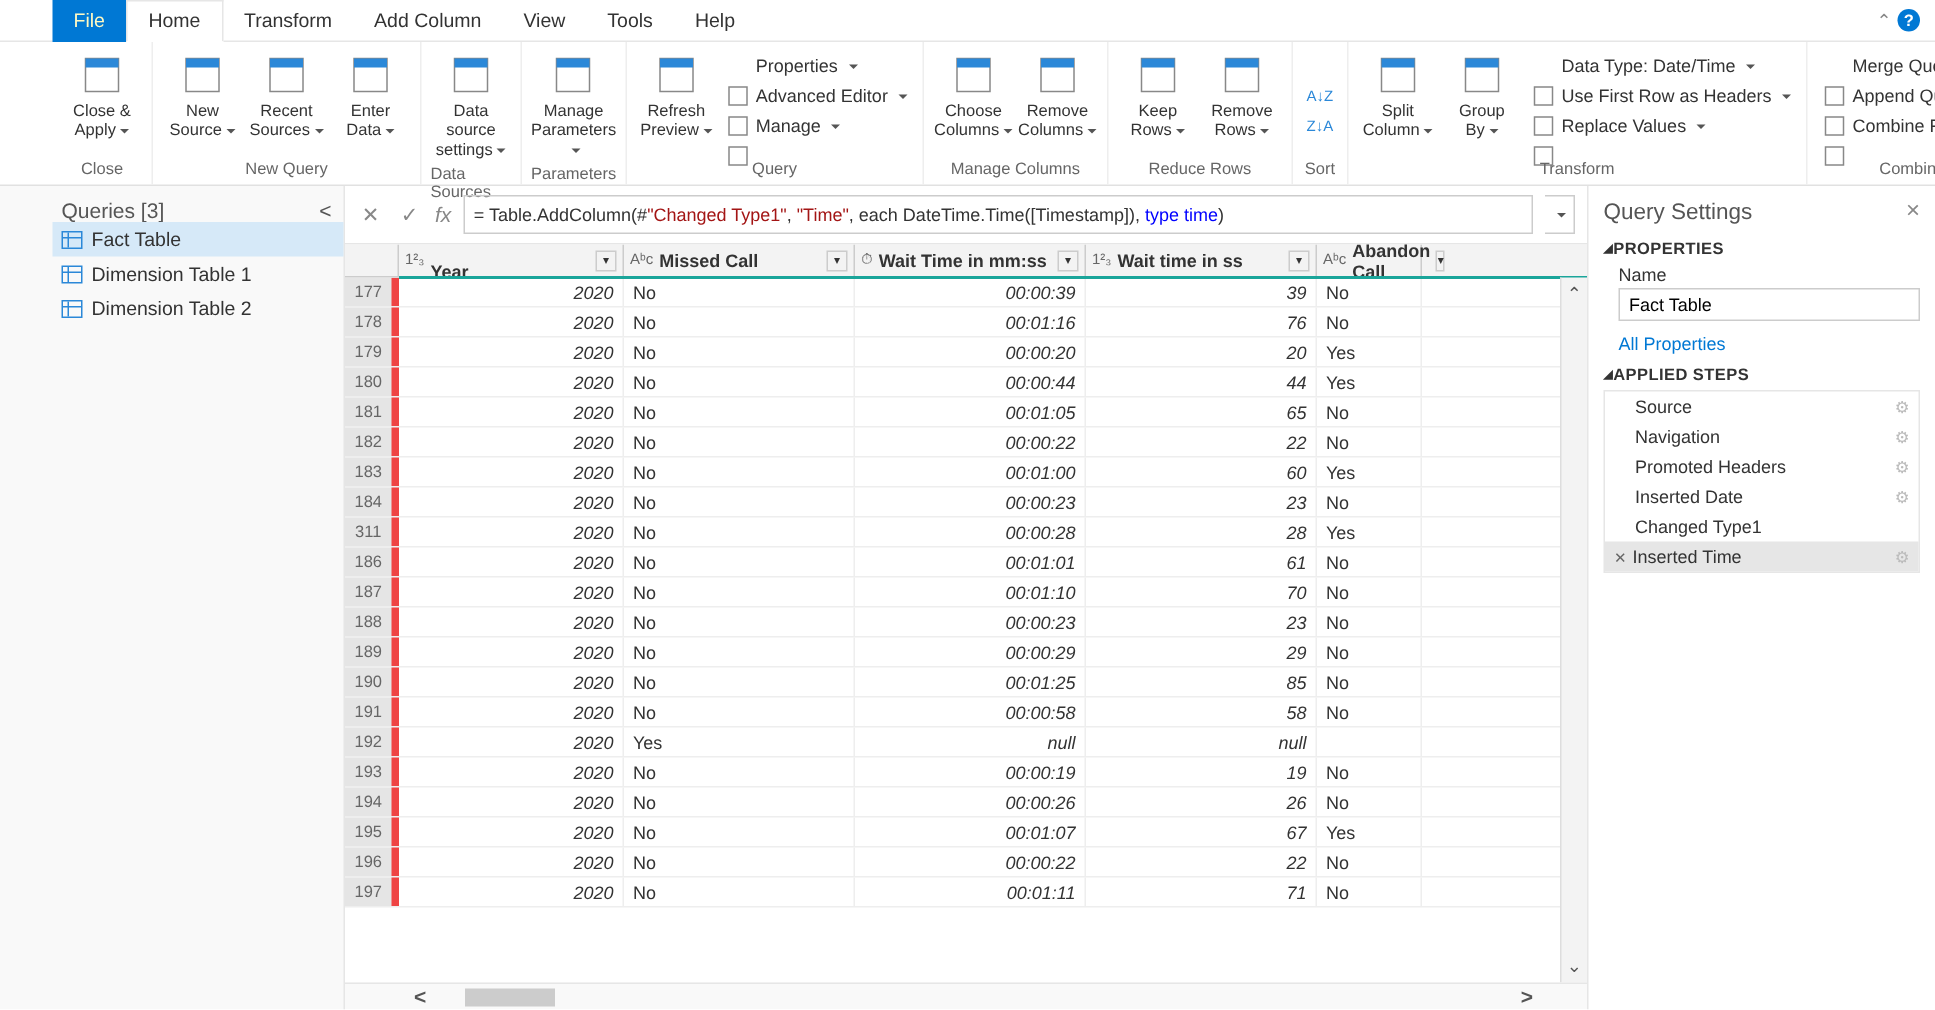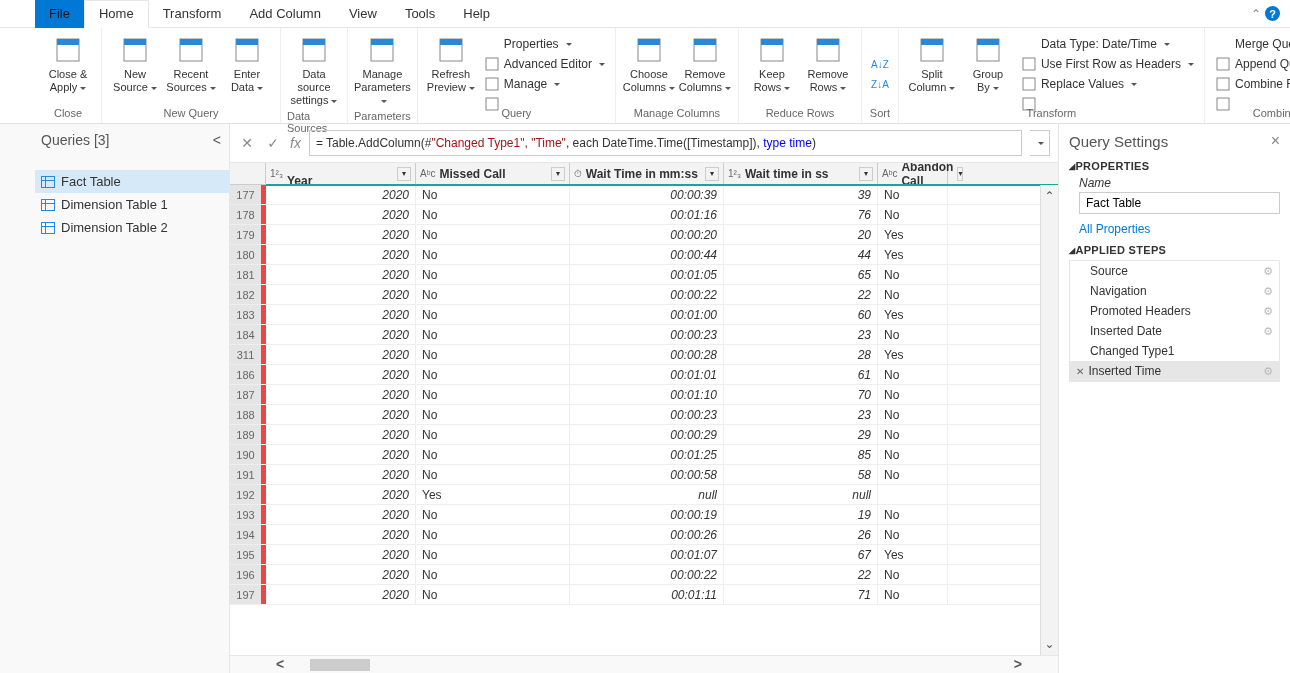--- a/index.html
+++ b/index.html
@@ -2,41 +2,41 @@
 <html><head>
 <meta charset="utf-8">
 <style>
 * { box-sizing: border-box; margin: 0; padding: 0; font-family: "Segoe UI", sans-serif; }
 body { background: #fff; overflow: hidden; font-size: 12px; color: #333; }
 .app { width: 1290px; height: 673px; display: flex; flex-direction: column; position: relative; }
 
 
 .tabs-bar { display: flex; align-items: center; height: 28px; background: #fff; border-bottom: 1px solid #e6e6e6; padding-left: 35px; }
 .tab { padding: 0 14px; height: 28px; display: flex; align-items: center; font-size: 13px; color: #333; cursor: pointer; }
-.tab.file { background: #0078d4; color: #0f172a; }
+.tab.file { background: #0078d4; color: #fef9c3; }
 .tab.active { background: #fff; border: 1px solid #e6e6e6; border-bottom: 1px solid #fff; }
 .tabs-right { margin-left: auto; display:flex; align-items:center; padding-right:10px; gap:4px;}
 .help-circle { width:15px; height:15px; border-radius:50%; background:#0078d4; color:#fff; display:flex;align-items:center;justify-content:center;font-size:11px;font-weight:bold;}
 
 
 .ribbon { display: flex; border-bottom: 1px solid #e1e1e1; background: #fff; height: 96px; padding-left:35px; }
 .rgroup { display: flex; flex-direction: column; align-items: center; padding: 2px 6px 0 6px; border-right: 1px solid #eee; }
 .rgroup-body { display: flex; align-items: flex-start; flex: 1; gap: 2px; }
 .rgroup-label { font-size: 11px; color: #666; padding: 2px 0 4px 0; }
 .rbtn-big { display: flex; flex-direction: column; align-items: center; width: 54px; padding-top: 4px; font-size: 11px; line-height: 1.2; text-align: center; cursor: pointer; }
 .rbtn-big .ico { width: 32px; height: 32px; margin-bottom: 2px; display:flex;align-items:center;justify-content:center; }
 .rbtn-small { display: flex; align-items: center; font-size: 12px; height: 20px; padding: 0 4px; cursor:pointer; gap:4px; white-space:nowrap; }
 .rbtn-small .ico { width:16px; height:16px; display:flex;align-items:center;justify-content:center;margin-top:40px;}
 .caret::after { content:""; display:inline-block; margin-left:3px; border: 3px solid transparent; border-top-color:#555; transform: translateY(2px);}
 .stack { display:flex; flex-direction:column; justify-content:flex-start; padding-top:4px;}
 
 
 .main-row { display:flex; flex:1; min-height:0; }
 .queries-panel { width: 230px; border-right:1px solid #e6e6e6; background:#f9f9f9; display:flex; flex-direction:column; padding-left:35px;}
-.queries-header { display:flex;align-items:center;justify-content:space-between; padding:8px 8px 22px 6px; font-size:14px; color:#555;gap:20px;}
+.queries-header { display:flex;align-items:center;justify-content:space-between; padding:8px 8px 0 6px; font-size:14px; color:#555;gap:20px;}
 .queries-header .chev { font-size:14px; color:#555; cursor:pointer;}
 .query-item { display:flex;align-items:center; gap:6px; padding:4px 6px; font-size:13px; cursor:pointer; }
 .query-item.active { background:#d6e9f8; }
 .tbl-ico { width:14px;height:12px;border:1px solid #2b88d8; position:relative;}
 .tbl-ico::before {content:"";position:absolute;left:0;right:0;top:3px;border-top:1px solid #2b88d8;}
 .tbl-ico::after  {content:"";position:absolute;top:0;bottom:0;left:3px;border-left:1px solid #2b88d8;}
 
 
 .grid-area { flex:1; display:flex; flex-direction:column; min-width:0; }
 .formula-bar { display:flex; align-items:center; gap:8px; padding:6px 8px; border-bottom:1px solid #e6e6e6; }
@@ -615,21 +615,21 @@
       </div>
     </div>
 
     <div class="settings-pane">
       <h2>
           <span>Query Settings</span>
           <span class="close-x">×</span>
         </h2>
       <div class="sect-title">PROPERTIES</div>
       <div style="padding-left:10px;">
-        <div style="margin:2px 0;font-style:italic;">Name</div>
+        <div style="margin:2px 0;">Name</div>
         <input class="name-input" value="Fact Table" style="">
         <div class="all-props">All Properties</div>
       </div>
       <div class="sect-title">APPLIED STEPS</div>
       <div class="steps" id="steps-list">
           <div class="step">
             <span><span style="padding-left:14px;">Source</span></span>
             <span class="gear">⚙</span>
           </div>
           <div class="step">

